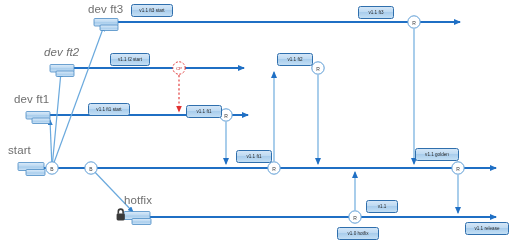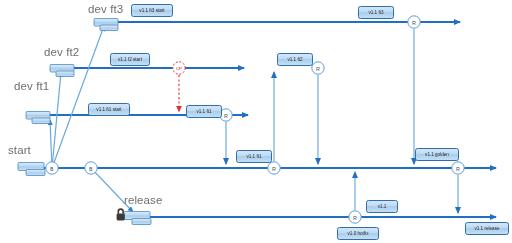--- a/index.html
+++ b/index.html
@@ -160,24 +160,24 @@
       <rect x="132" y="218.5" width="19" height="6" rx="1" fill="url(#branchIconGrad)" stroke="#4a8cc4" stroke-width="0.8"></rect>
     </g>
 
     <g>
       <path d="M117.5,211.5 a3.2,3.2 0 0 1 6.4,0 v2.2 h-1.6 v-2.2 a1.6,1.6 0 0 0 -3.2,0 v2.2 h-1.6 z" fill="#3a3a3a"></path>
       <rect x="116.6" y="213.4" width="8.2" height="7" rx="1.4" fill="#3a3a3a"></rect>
     </g>
   </svg>
 
   <div class="branch-name" style="left:88px;top:3px;">dev ft3</div>
-  <div class="branch-name" style="left:44px;top:46px;">dev ft2</div>
-  <div class="branch-name" style="left:14px;top:80px;">dev ft1</div>
+  <div class="branch-name" style="left:44px;top:46px;font-style:italic;">dev ft2</div>
+  <div class="branch-name" style="left:14px;top:93px;">dev ft1</div>
   <div class="branch-name" style="left:8px;top:144px;">start</div>
-  <div class="branch-name" style="left:124px;top:194px;">release</div>
+  <div class="branch-name" style="left:124px;top:194px;">hotfix</div>
 
   <div class="tag" style="left:131px;top:4px;width:42px;">v1.1 ft3 start</div>
   <div class="tag" style="left:358px;top:6px;width:36px;">v1.1 ft3</div>
   <div class="tag" style="left:110px;top:53px;width:40px;">v1.1 f2 start</div>
   <div class="tag" style="left:277px;top:53px;width:36px;">v1.1 ft2</div>
   <div class="tag" style="left:88px;top:103px;width:42px;">v1.1 ft1 start</div>
   <div class="tag" style="left:186px;top:105px;width:36px;">v1.1 ft1</div>
   <div class="tag" style="left:236px;top:150px;width:36px;">v1.1 ft1</div>
   <div class="tag" style="left:415px;top:148px;width:44px;">v1.1 golden</div>
   <div class="tag" style="left:366px;top:200px;width:32px;">v1.1</div>

